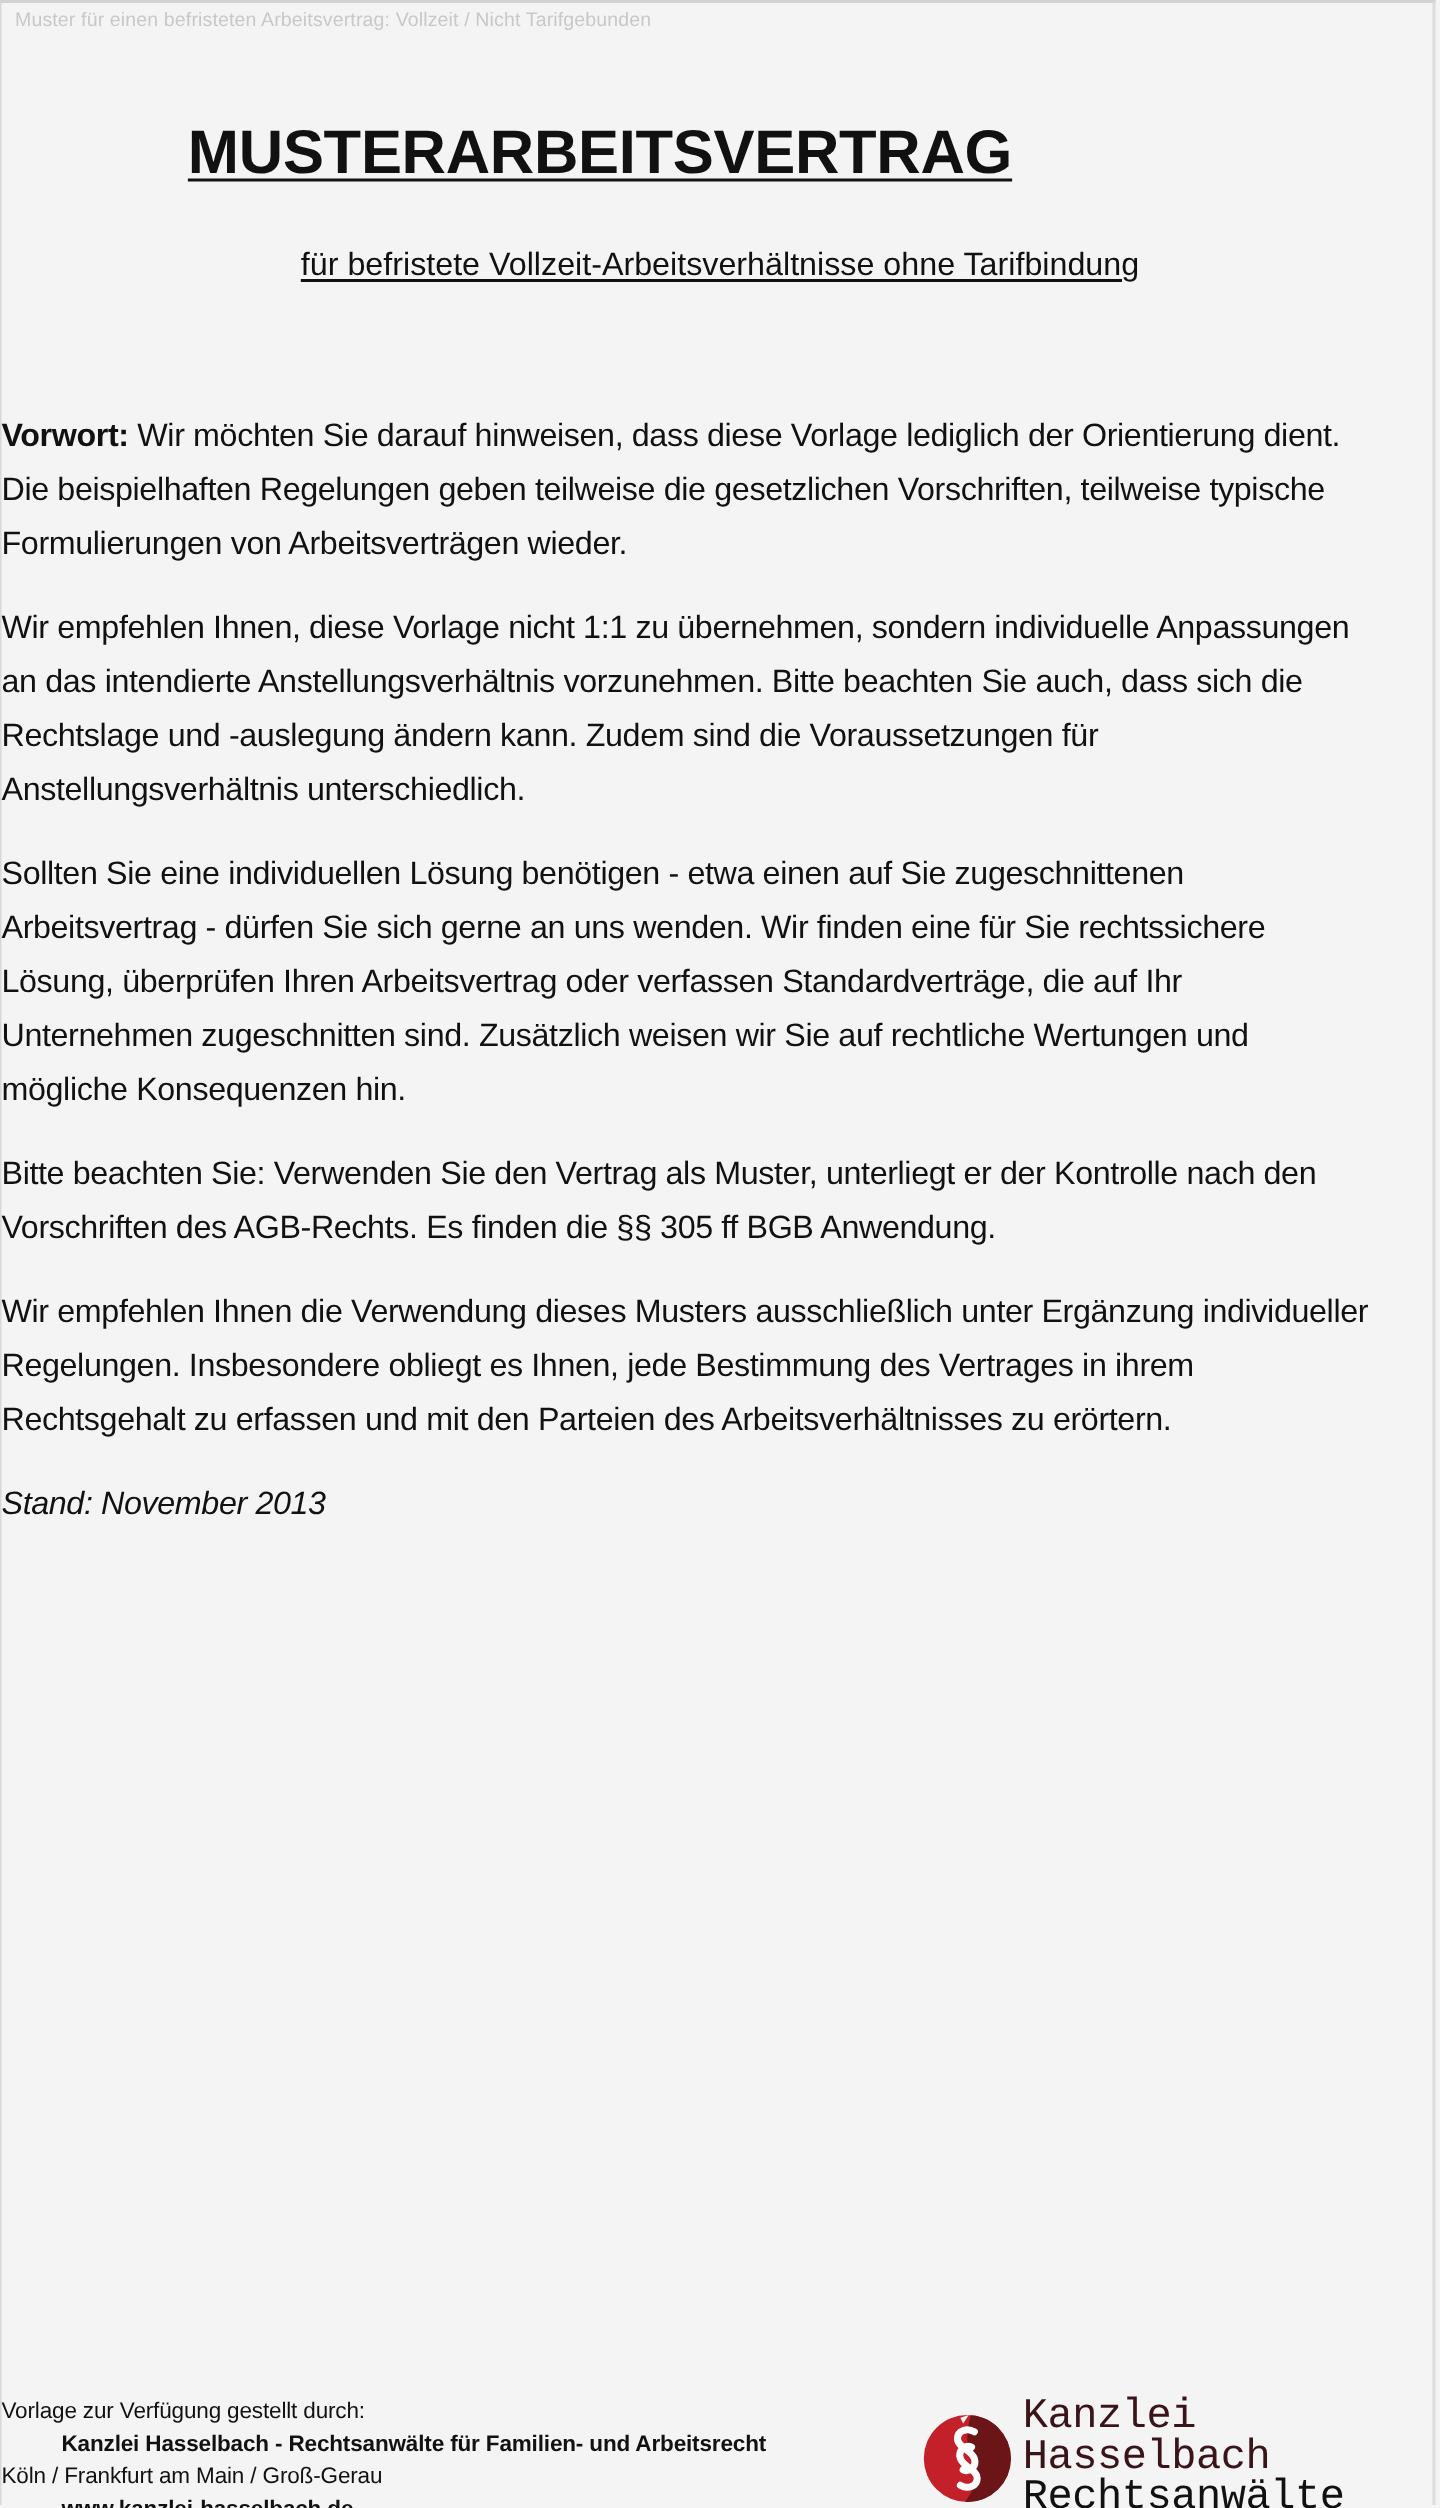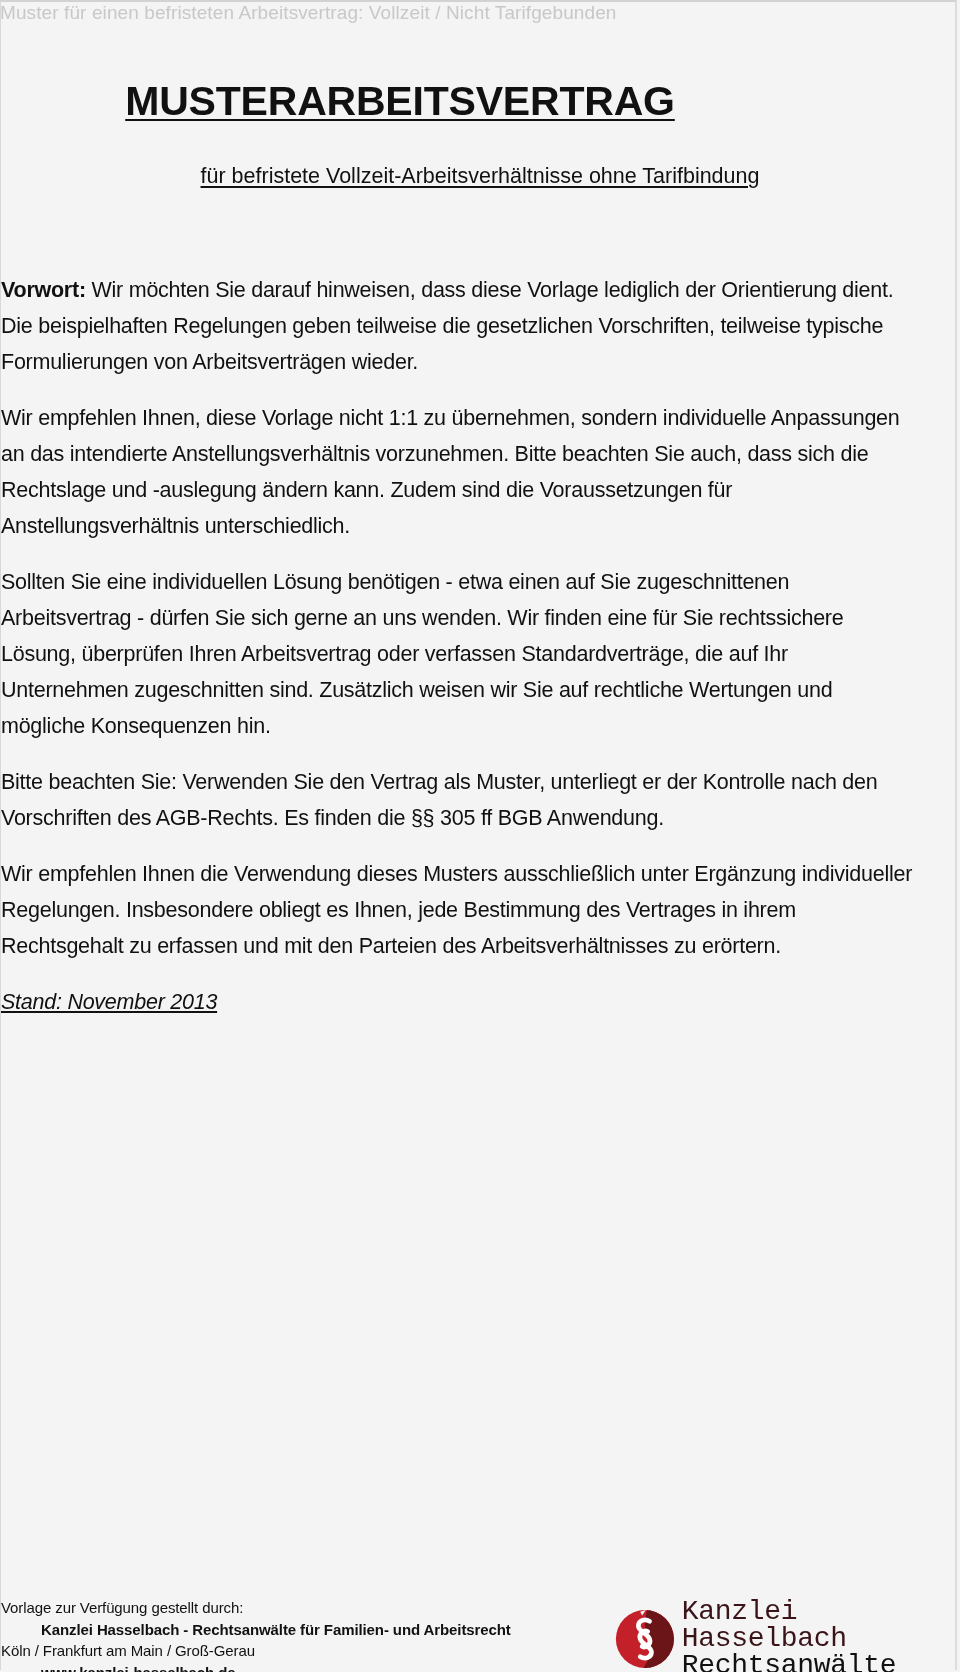--- a/index.html
+++ b/index.html
@@ -20,22 +20,22 @@
       left: 0; top: 0;
       width: 957px; height: 1670px;
       border-left: 1px solid #d8d8d8;
       border-top: 2px solid #d2d2d2;
       border-right: 2px solid #dcdcdc;
       box-sizing: border-box;
       pointer-events: none;
     }
     .header-note {
       position: absolute;
-      left: 0; top: 0px;
-      font-size: 19px;
+      left: 10px; top: 0px;
+      font-size: 13px;
       line-height: 26px;
       color: #c8c8c8;
       letter-spacing: 0.1px;
       white-space: nowrap;
     }
     .title {
       position: absolute;
       left: 0; width: 800px;
       top: 76px;
       text-align: center;
@@ -71,21 +71,20 @@
       letter-spacing: -0.25px;
     }
     .body-text p {
       margin: 0 0 20px 0;
     }
     .body-text b {
       font-weight: bold;
     }
     .stand {
       font-style: italic;
-      text-decoration: underline;
     }
     .footer {
       position: absolute;
       left: 1px;
       top: 1597px;
       font-size: 15px;
       line-height: 21.5px;
       letter-spacing: -0.1px;
     }
     .footer .bold {

